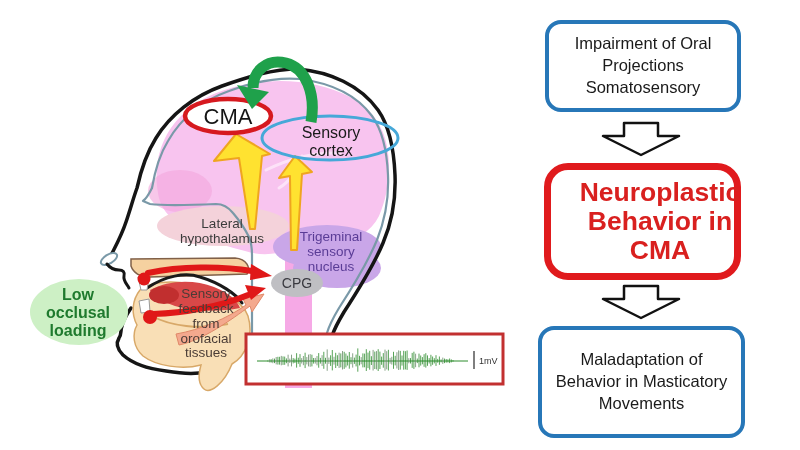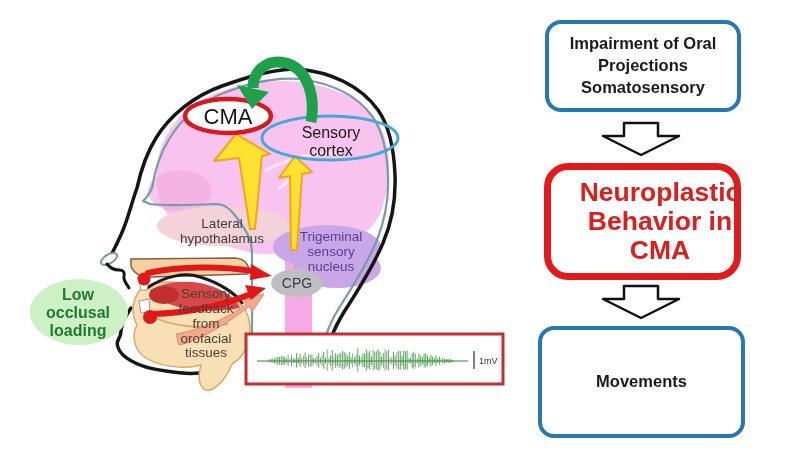--- a/index.html
+++ b/index.html
@@ -10,21 +10,21 @@
   .stage{position:absolute;left:0;top:0;width:800px;height:450px;}
   svg text{font-family:"Liberation Sans", sans-serif;}
   
   .fbox{
     position:absolute;background:#ffffff;box-sizing:border-box;
     display:flex;flex-direction:column;justify-content:center;align-items:center;
     text-align:center;
   }
   .fbox .ln{width:100%;}
   .box-blue{border:4.5px solid #2777b8;border-radius:16px;color:#1a1a1a;
-    font-size:16.5px;line-height:1.32;font-weight:700;}
+    font-size:16.5px;line-height:1.32;font-weight:400;}
   .box-red{border:7px solid #e01a1d;border-radius:24px;color:#d9201f;
     font-size:26.5px;line-height:1.1;font-weight:600;}
   .box-red .ln{line-height:29px;padding-left:35px;}
   .harrow{position:absolute;}
 </style>
 </head>
 <body>
 
 <div class="stage">
 
@@ -252,16 +252,18 @@
     <div class="ln">Neuroplastic</div>
     <div class="ln">Behavior in</div>
     <div class="ln">CMA</div>
   </div>
 
   <svg class="harrow" width="90" height="36" viewBox="0 0 90 36" style="left:598px;top:284px;">
     <polygon points="26,2 60,2 60,15 81,15 43,34 5,15 26,15" fill="#ffffff" stroke="#111" stroke-width="2.5" stroke-linejoin="round"></polygon>
   </svg>
 
   <div class="fbox box-blue" style="left:538px;top:326px;width:207px;height:112px;">
+    <div class="ln">Maladaptation of</div>
+    <div class="ln">Behavior in Masticatory</div>
     <div class="ln">Movements</div>
   </div>
 
 </div>
 
 </body></html>

